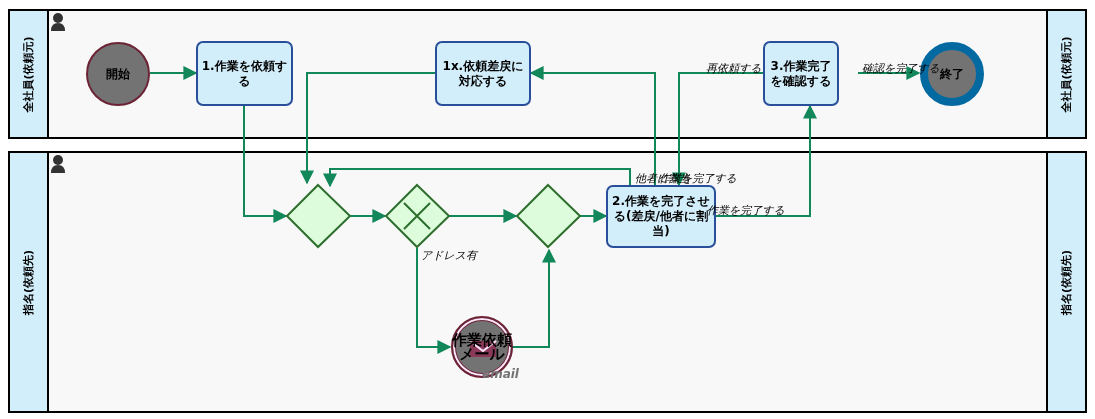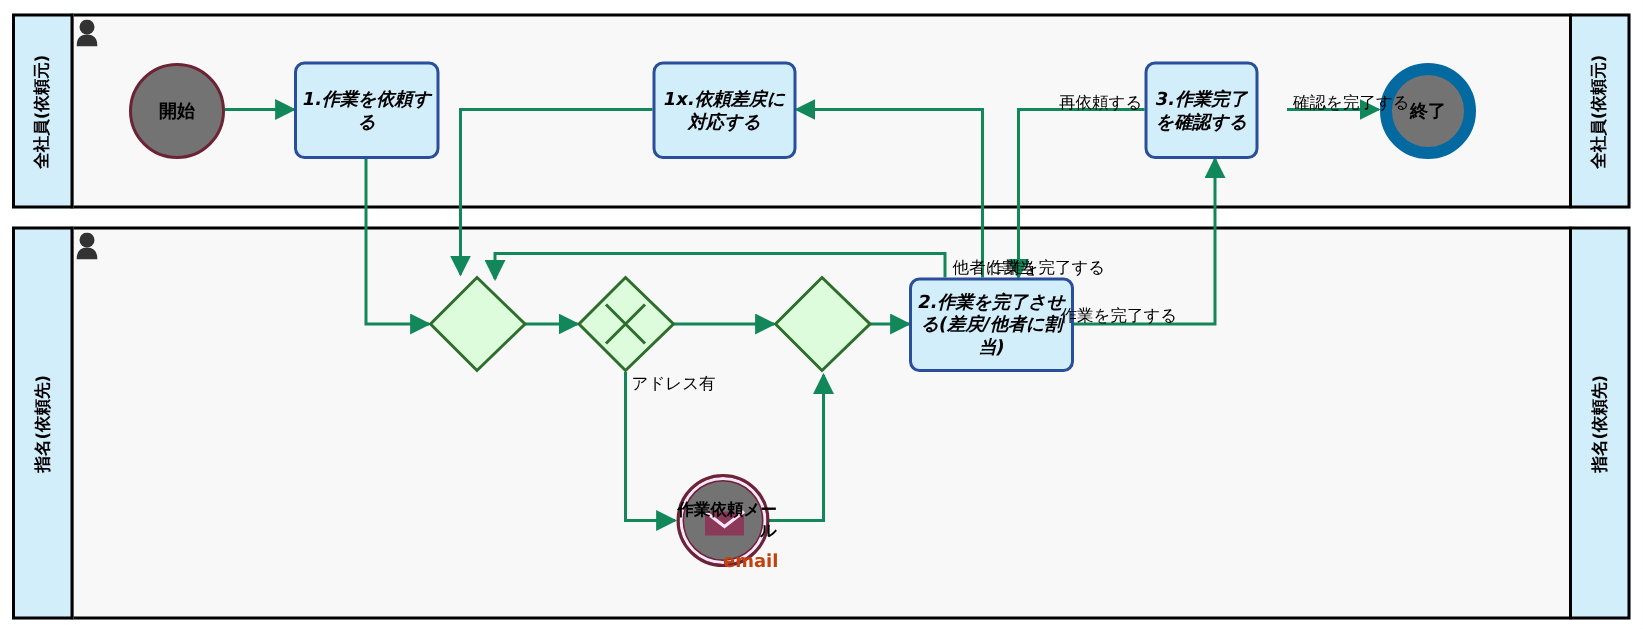--- a/index.html
+++ b/index.html
@@ -7,24 +7,24 @@
          font-family: "DejaVu Sans", "Liberation Sans", sans-serif; }
   .lane { position: absolute; background: #f8f8f8; border: 2px solid #000; box-sizing: border-box; }
   .lane-label { position: absolute; background: #d3eefb; border: 2px solid #000; box-sizing: border-box;
                 display: flex; align-items: center; justify-content: center; }
   .lane-label span { font-size: 11px; font-weight: bold; color: #000; white-space: nowrap; }
   .lane-label.left span { transform: rotate(-90deg); }
   .lane-label.right span { transform: rotate(-90deg); }
   .user-icon { position: absolute; width: 14px; height: 18px; }
   .task { position: absolute; background: #d3eefb; border: 2px solid #2a4f9a; border-radius: 7px;
           box-sizing: border-box; display: flex; align-items: center; justify-content: center;
-          text-align: center; font-size: 12px; font-weight: bold; line-height: 15px; color: #000; padding: 0 2px; font-style: italic; }
+          text-align: center; font-size: 12px; font-weight: bold; line-height: 15px; color: #000; padding: 0 2px; }
   .event { position: absolute; border-radius: 50%; background: #737373; box-sizing: border-box;
            display: flex; align-items: center; justify-content: center; font-size: 12px; font-weight: bold; color: #000; }
-  .flow-label { position: absolute; font-size: 11px; color: #000; white-space: nowrap; line-height: 12px; }
+  .flow-label { position: absolute; font-size: 11px; color: #000; white-space: nowrap; line-height: 12px; font-style: italic; }
   svg.flows { position: absolute; left: 0; top: 0; }
 </style>
 </head>
 <body>
 
 <div class="lane" style="left:47px; top:9px; width:1001px; height:130px;"></div>
 <div class="lane-label left" style="left:8px; top:9px; width:41px; height:130px;">
   <span>全社員(依頼元)</span>
 </div>
 <div class="lane-label right" style="left:1046px; top:9px; width:41px; height:130px;">
@@ -98,23 +98,23 @@
   <span>開始</span>
 </div>
 <div class="event" style="left:920px; top:42px; width:64px; height:64px; border:8px solid #0369a1;">
   <span>終了</span>
 </div>
 <div class="event" style="left:451px; top:316px; width:62px; height:62px; border:2px solid #6b2335; box-shadow: inset 0 0 0 2px #fde6fb, inset 0 0 0 3px #6b2335; flex-direction:column; line-height:14px;">
   <svg style="position:absolute; left:16px; top:22px;" width="28" height="18" viewBox="0 0 28 18">
     <rect x="1" y="1" width="26" height="16" fill="#8a3a58"></rect>
     <path d="M1 1 L14 11 L27 1" stroke="#fde6fb" stroke-width="2" fill="none"></path>
   </svg>
-  <span style="position:relative; width:72px; text-align:right; font-size:11px;">作業依頼メール</span>
+  <span style="position:relative; width:72px; text-align:center; font-size:15px;">作業依頼メール</span>
 </div>
-<div class="flow-label" style="left:482px; top:368px; font-size:12px; font-weight:bold; color:#c2410c;">email</div>
+<div class="flow-label" style="left:482px; top:368px; font-size:12px; font-weight:bold; color:#737373;">email</div>
 
 <div class="task" style="left:196px; top:41px; width:97px; height:65px;">
   <span>1.作業を依頼する</span>
 </div>
 <div class="task" style="left:435px; top:41px; width:96px; height:65px;">
   <span>1x.依頼差戻に対応する</span>
 </div>
 <div class="task" style="left:763px; top:41px; width:76px; height:65px;">
   <span>3.作業完了を確認する</span>
 </div>

